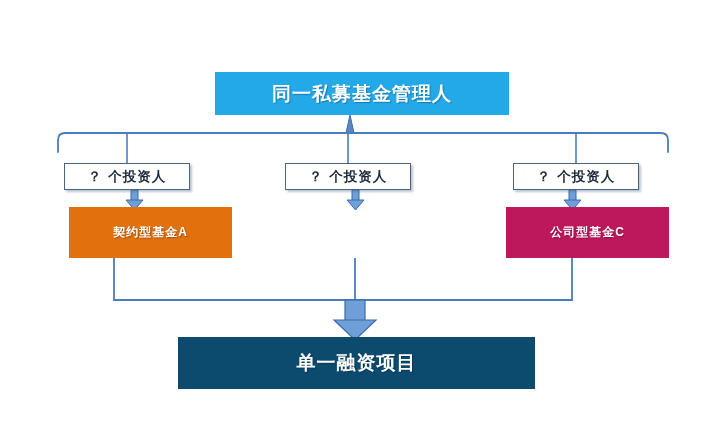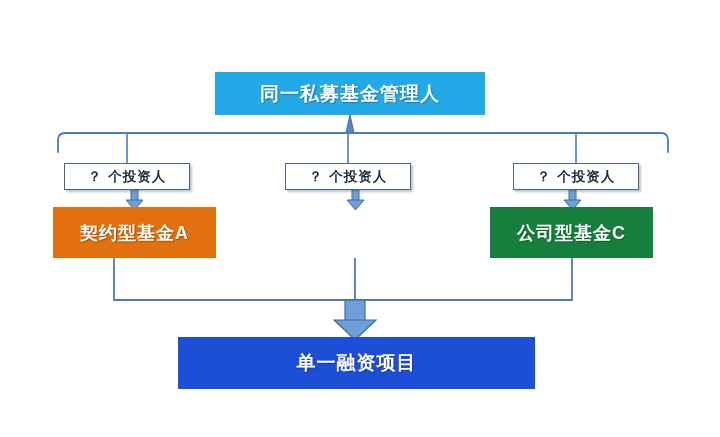--- a/index.html
+++ b/index.html
@@ -24,21 +24,21 @@
     justify-content: center;
     box-sizing: border-box;
     text-align: center;
     letter-spacing: 1px;
   }
 
   
   .manager-box {
     left: 215px;
     top: 72px;
-    width: 270px;
+    width: 294px;
     height: 43px;
     background: #23A8E8;
     color: #ffffff;
     font-size: 19px;
     font-weight: bold;
     text-shadow: 1px 1px 1px rgba(0,0,0,0.28);
   }
 
   
   .investor-label {
@@ -56,35 +56,36 @@
   .lbl-a { left: 64px; }
   .lbl-b { left: 285px; }
   .lbl-c { left: 513px; }
 
   
   .fund-box {
     top: 207px;
     width: 163px;
     height: 51px;
     color: #ffffff;
-    font-size: 18px;
+    font-size: 12px;
     font-weight: bold;
     text-shadow: 1px 1px 1px rgba(0,0,0,0.30);
+    margin-left: 16px;
   }
   .fund-a { left: 53px;  background: #E1700D; }
   .fund-b { left: 274px; background: #C33B46; }
-  .fund-c { left: 490px; background: #15803d; }
+  .fund-c { left: 490px; background: #be185d; }
 
   
   .project-box {
     left: 178px;
     top: 337px;
     width: 357px;
     height: 52px;
-    background: #1d4ed8;
+    background: #0c4a6e;
     color: #ffffff;
     font-size: 19px;
     font-weight: bold;
     text-shadow: 1px 1px 1px rgba(0,0,0,0.25);
   }
 
   
   #connectors {
     position: absolute;
     left: 0;

